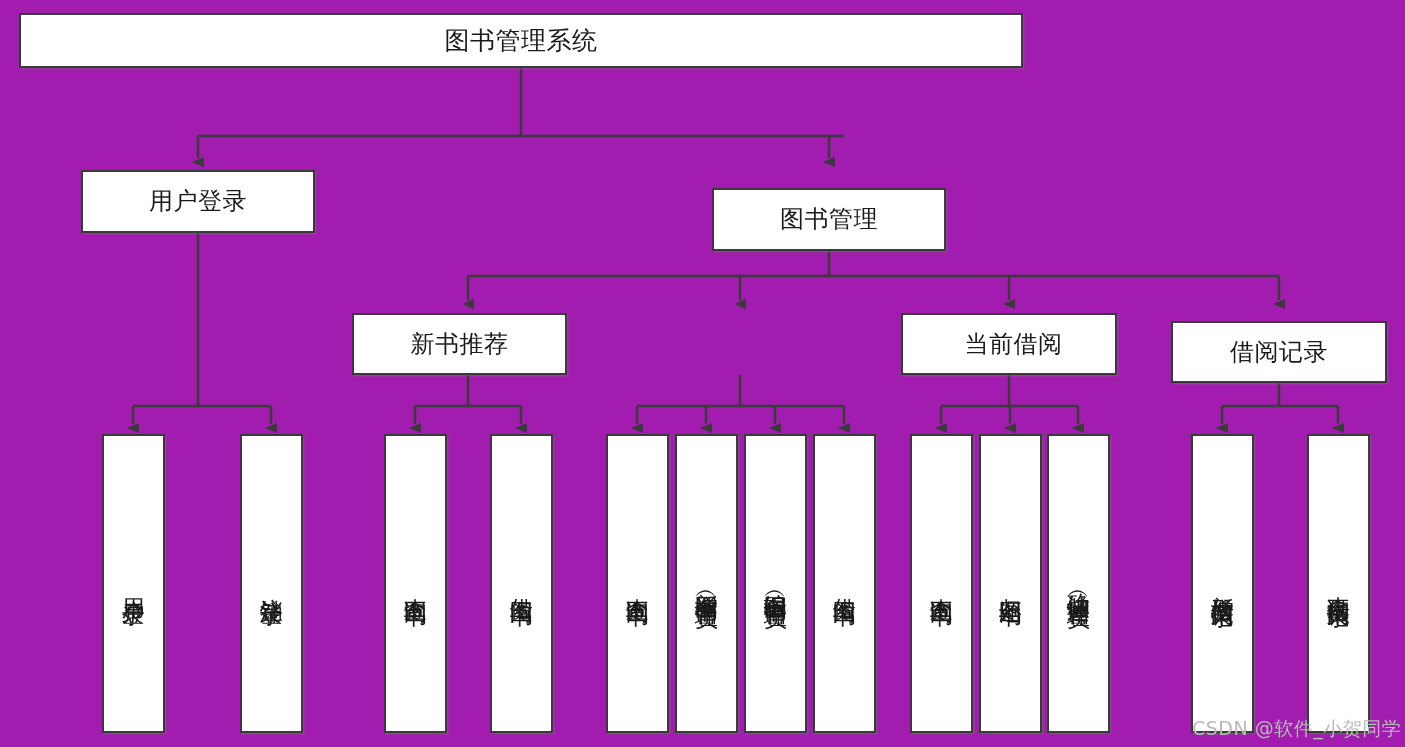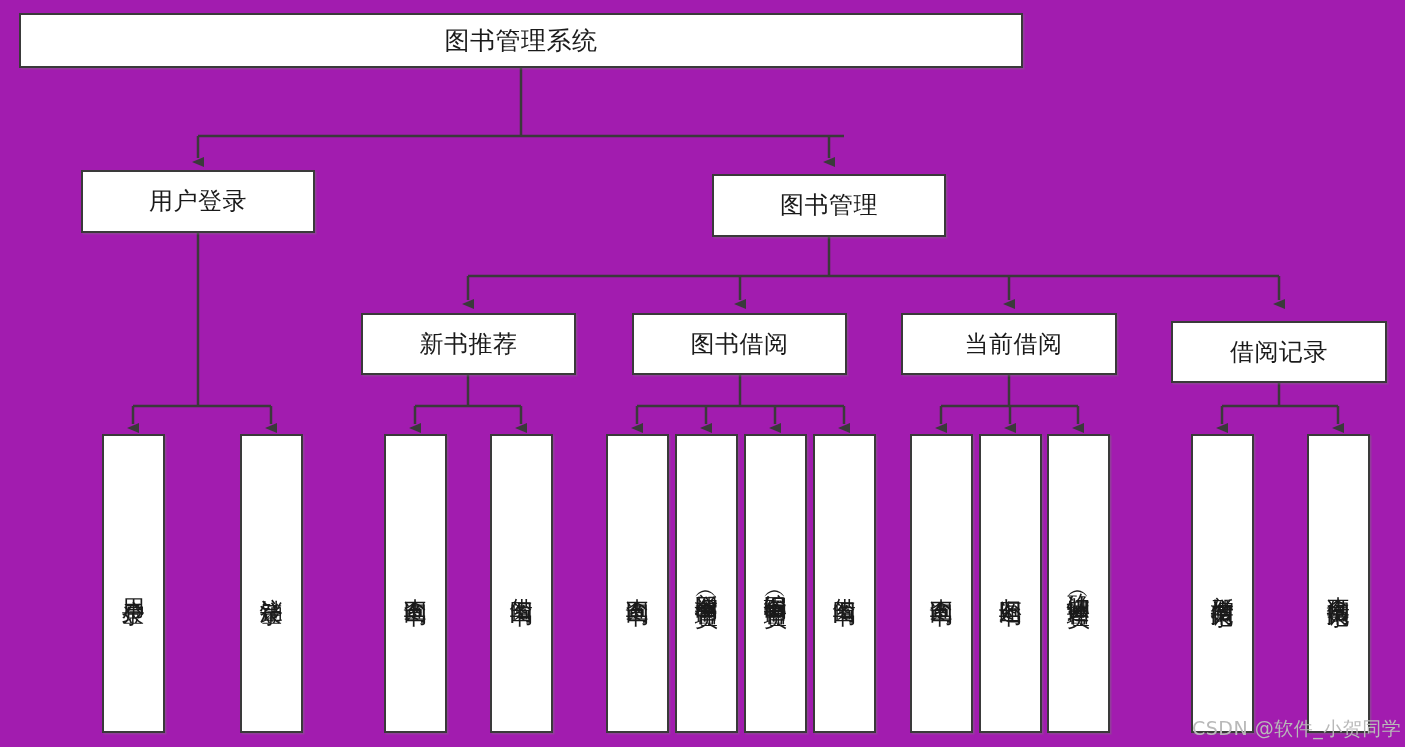--- a/index.html
+++ b/index.html
@@ -128,29 +128,26 @@
     </g>
   </svg>
 
   <div class="node horiz root" style="left:19px; top:13px; width:1004px; height:55px;">
     <span class="node-label">图书管理系统</span>
   </div>
 
   <div class="node horiz" style="left:81px; top:170px; width:234px; height:63px;">
     <span class="node-label">用户登录</span>
   </div>
-  <div class="node horiz" style="left:712px; top:174px; width:234px; height:63px;">
+  <div class="node horiz" style="left:712px; top:188px; width:234px; height:63px;">
     <span class="node-label">图书管理</span>
   </div>
 
-  <div class="node horiz" style="left:361px; top:313px; width:215px; height:62px;">
+  <div class="node horiz" style="left:352px; top:313px; width:215px; height:62px;">
     <span class="node-label">新书推荐</span>
-  </div>
-  <div class="node horiz" style="left:632px; top:313px; width:215px; height:62px;">
-    <span class="node-label">图书借阅</span>
   </div>
   <div class="node horiz" style="left:901px; top:313px; width:216px; height:62px;padding-left:9px;">
     <span class="node-label">当前借阅</span>
   </div>
   <div class="node horiz" style="left:1171px; top:313px; width:216px; height:62px;margin-top:8px;">
     <span class="node-label">借阅记录</span>
   </div>
 
   <div class="node vert" style="left:102px; top:434px; width:63px; height:299px;">
     <span class="node-label">用户登录</span>

